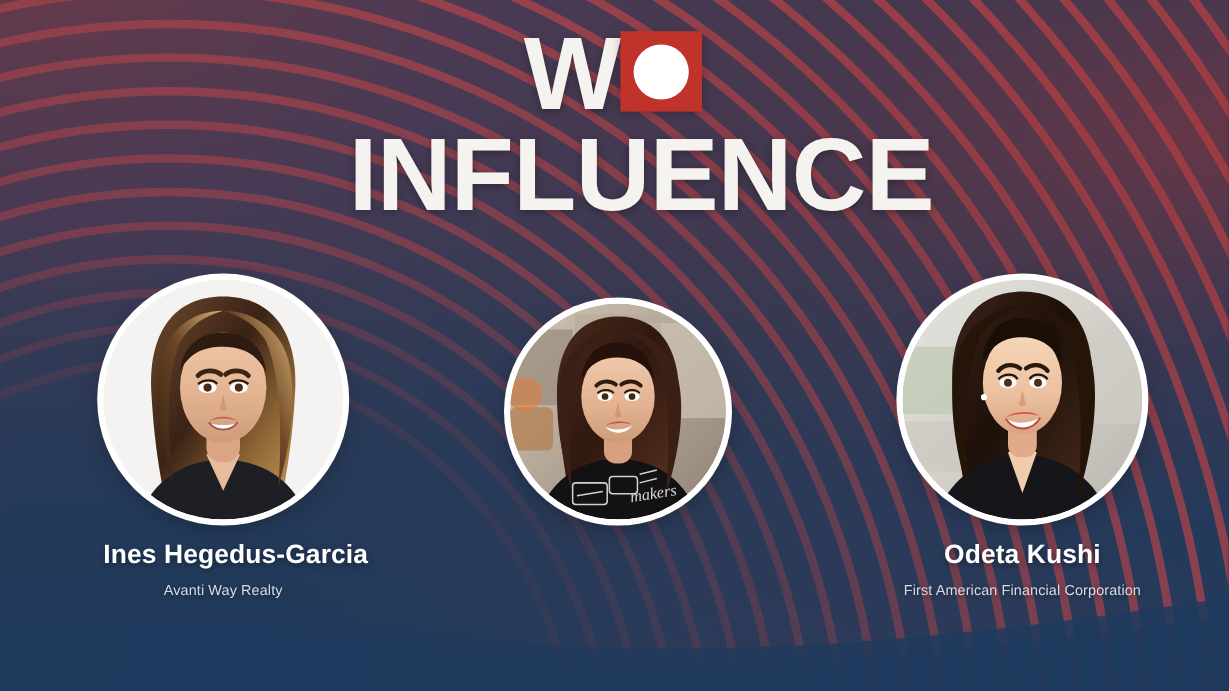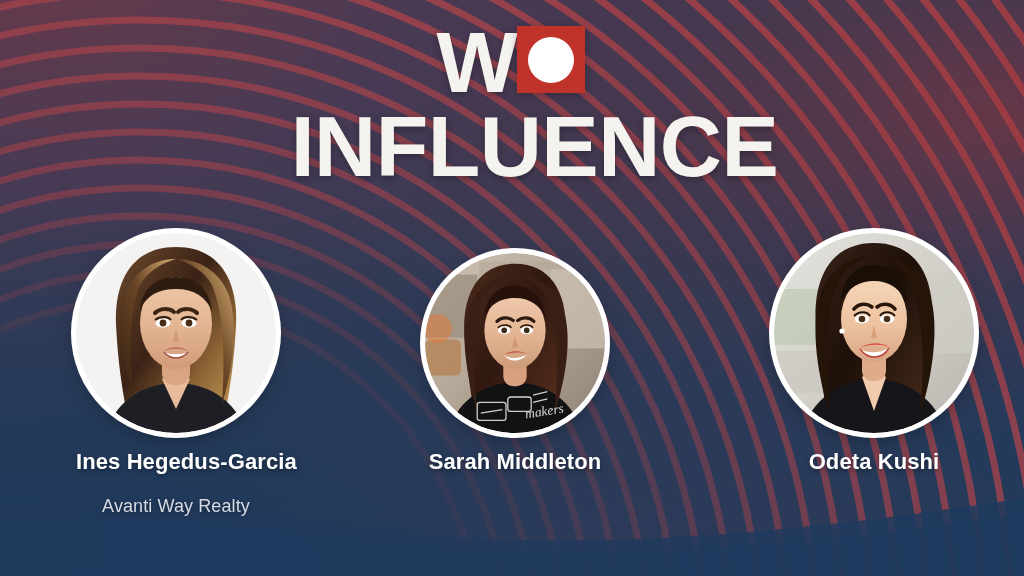--- a/index.html
+++ b/index.html
@@ -73,31 +73,31 @@
   .person-name {
     margin-top:16px;
     color:#ffffff;
     font-size:22px;
     font-weight:700;
     letter-spacing:0.1px;
     text-shadow:0 2px 5px rgba(0,0,0,0.40);
     white-space:nowrap;
   }
   .person-org {
-    margin-top:21px;
+    margin-top:10px;
     color:#d6dae3;
-    font-size:18px;
+    font-size:12px;
     font-weight:400;
     letter-spacing:0.1px;
     text-shadow:0 1px 4px rgba(0,0,0,0.40);
     white-space:nowrap;
   }
-  .p1 { left:76px;  top:233px; width:200px; }
+  .p1 { left:86px;  top:233px; width:200px; }
   .p2 { left:425px; top:253px; width:180px; }
-  .p3 { left:774px; top:233px; width:200px; }
+  .p3 { left:752px; top:233px; width:200px; }
   .p2 .avatar { width:180px; height:180px; }
   .p2 .avatar svg { width:180px; height:180px; }
   .p1 .person-name, .p3 .person-name { position:relative; }
 </style>
 </head>
 <body>
 
 <div id="stage">
 
   <div class="bg-base"></div>
@@ -314,21 +314,20 @@
               <rect x="58" y="166" width="32" height="20" rx="3"></rect>
               <rect x="92" y="160" width="26" height="16" rx="3"></rect>
               <path d="M120 158 L136 154"></path>
               <path d="M120 166 L136 162"></path>
               <path d="M62 178 L86 174"></path>
             </g>
             <text x="112" y="184" font-family="'Liberation Serif',serif" font-size="15" font-style="italic" fill="#e9e7e2" opacity="0.92" transform="rotate(-9 112 184)">makers</text>
           </g>
         </svg>
       </div>
-      <div class="person-name">Sarah Middleton</div>
     </div>
 
     <div class="person p3">
       <div class="avatar">
         <svg viewBox="0 0 200 200" aria-hidden="true">
           <defs>
             <clipPath id="c3">
                 <circle cx="100" cy="100" r="100"></circle>
               </clipPath>
             <linearGradient id="bg3" x1="0" y1="0" x2="1" y2="1">
@@ -380,16 +379,17 @@
 
             <path d="M100 92 L97 104 C98.5 106 101.5 106 103 104 Z" fill="#d8a078"></path>
 
             <path d="M86 116 C94 126 108 126 115 115 C107 120 94 121 86 116 Z" fill="#ffffff"></path>
             <path d="M86 115 C94 109 108 109 115 114 C108 111 94 111 86 115 Z" fill="#d9544c"></path>
             <path d="M86 116 C94 127 108 127 115 115" stroke="#c04a43" stroke-width="1.6" fill="none"></path>
           </g>
         </svg>
       </div>
       <div class="person-name">Odeta Kushi</div>
+      <div class="person-org">First American Financial Corporation</div>
     </div>
 
   </div>
 </div>
 
 </body></html>

